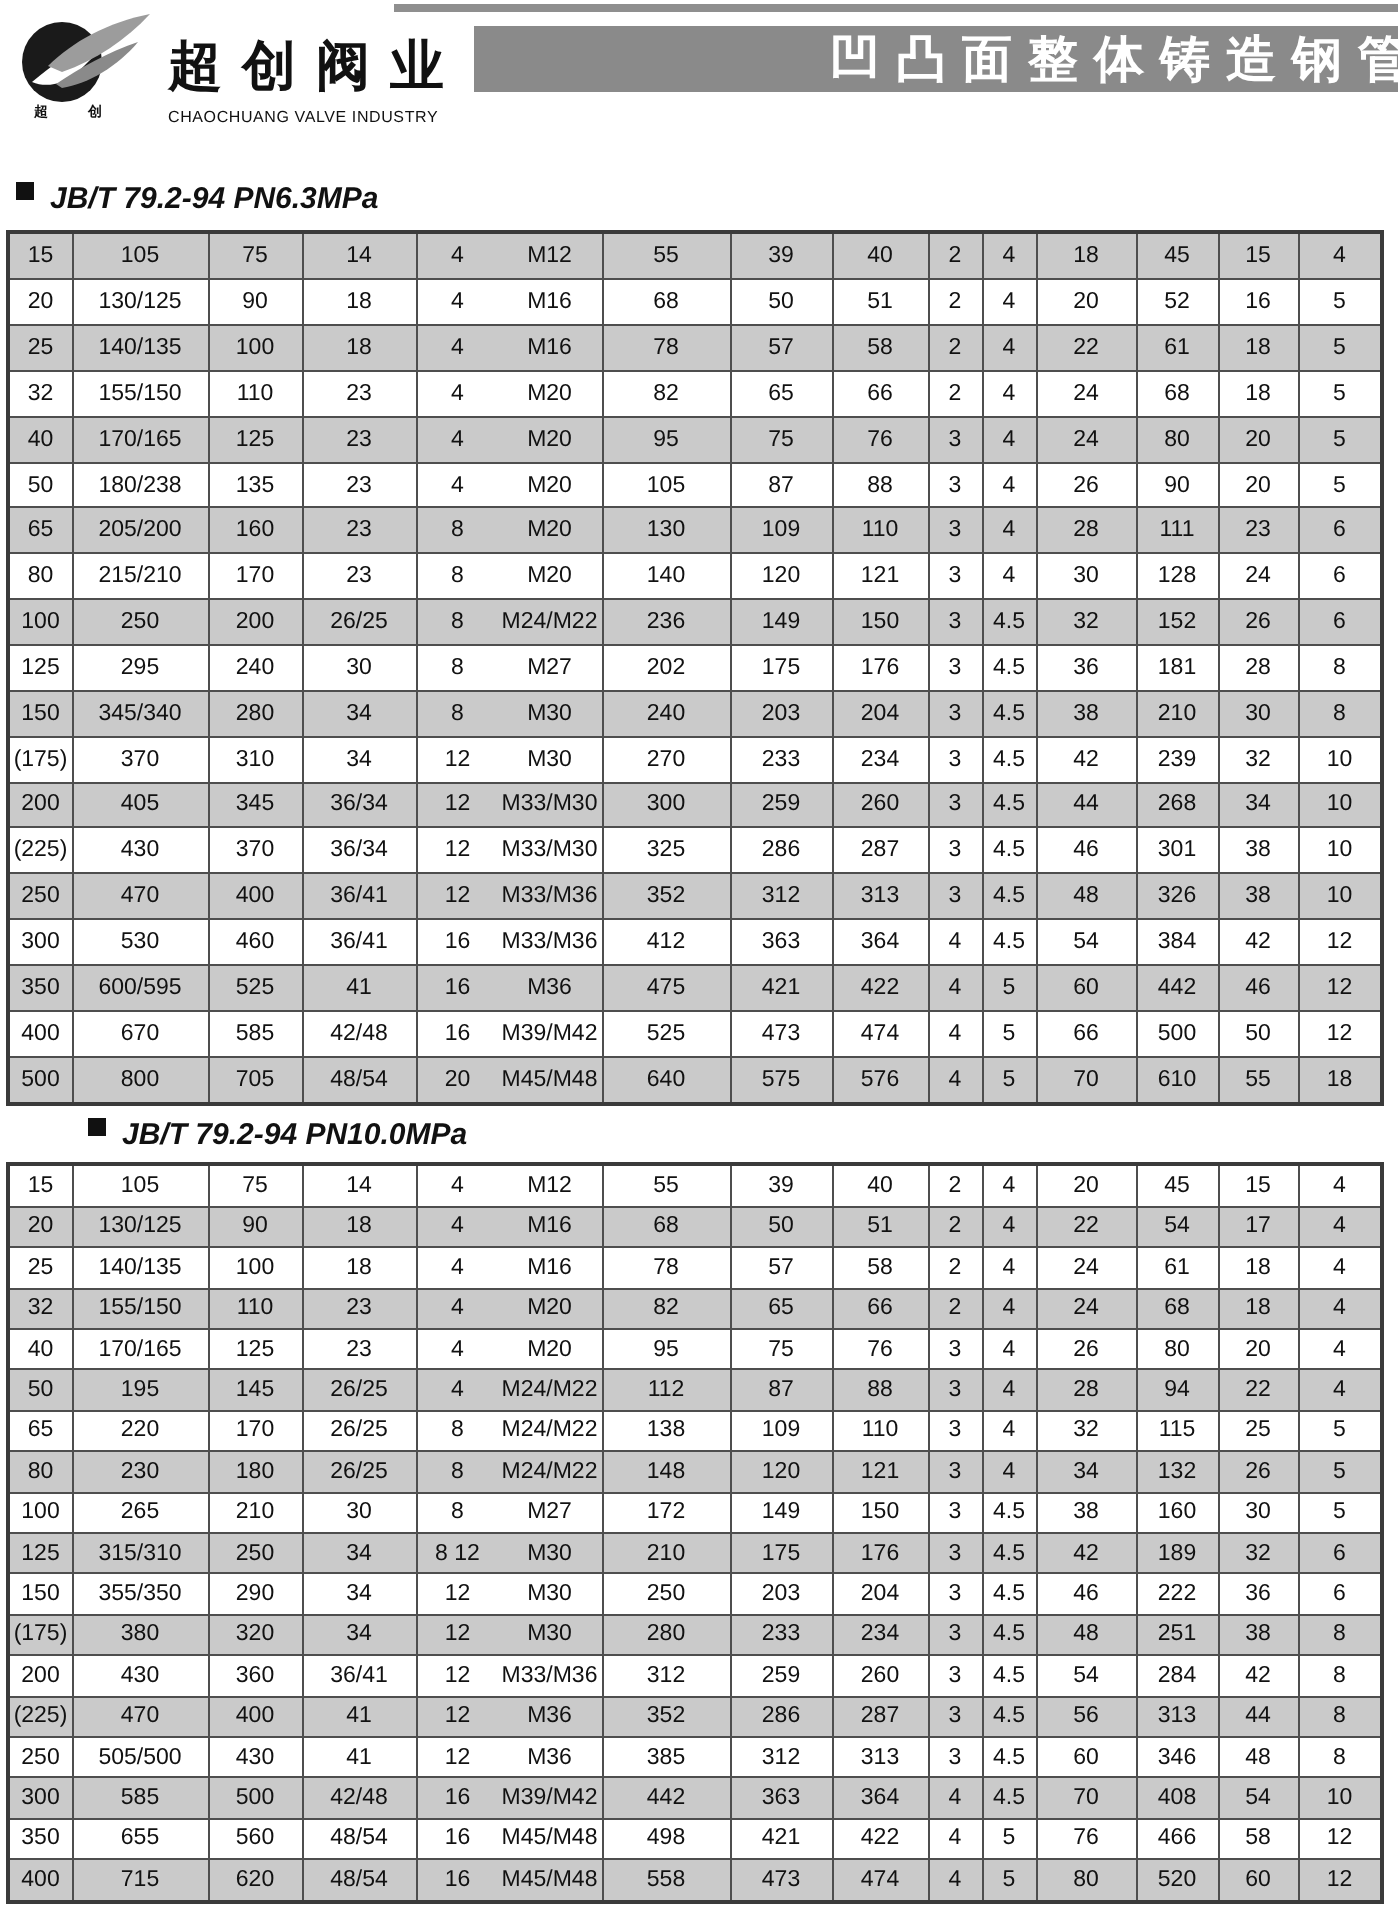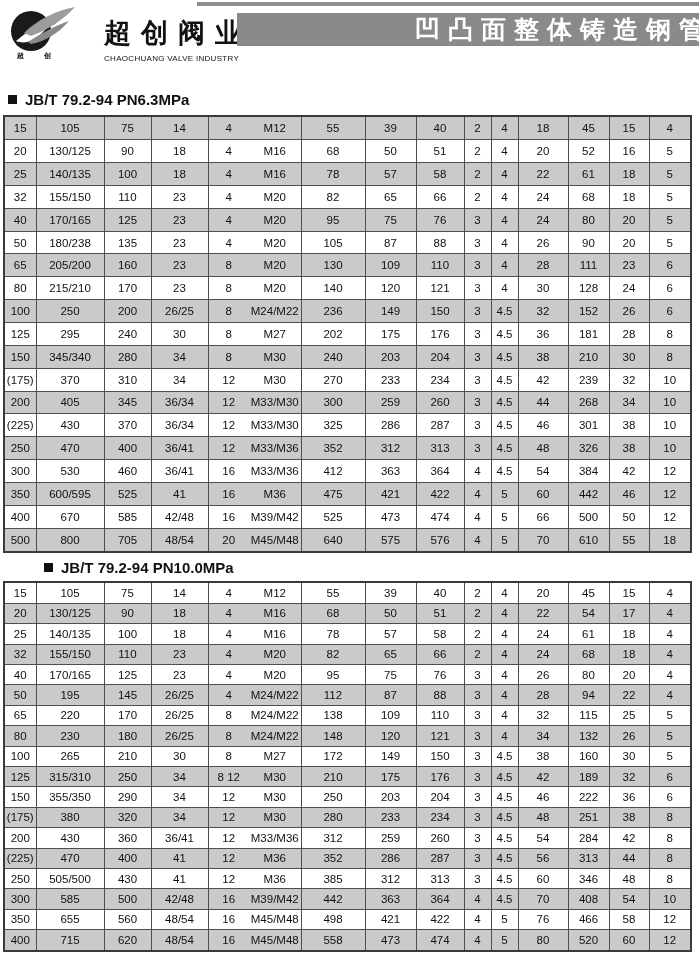--- a/index.html
+++ b/index.html
@@ -7,34 +7,34 @@
   body { font-family:"Liberation Sans", sans-serif; }
   .page {
     position:relative; width:699px; height:963px;
     background:#fff; overflow:hidden; margin:0 auto;
   }
   .topline { position:absolute; left:197px; top:2px; width:502px; height:4px; background:#8f8f8f; }
 
   .logo-wrap { position:absolute; left:8px; top:5px; display:flex; align-items:flex-start; }
   .logo-mark { position:relative; width:72px; height:58px; }
   .logo-caption { position:absolute; left:9px; top:46px; font-size:7px; font-weight:bold; letter-spacing:9px; color:#111; white-space:nowrap; }
-  .logo-text { margin-left:24px; padding-top:10px; }
+  .logo-text { margin-left:4px; padding-top:10px; }
   .company-cn { font-size:27px; font-weight:bold; letter-spacing:10px; color:#111; white-space:nowrap; }
   .company-en { font-size:8px; font-weight:normal; letter-spacing:0.3px; color:#111; margin-top:3px; white-space:nowrap; }
 
   .banner {
     position:absolute; left:237px; top:13px; width:541px; height:33px;
     background:#8a8a8a; display:flex; align-items:center; justify-content:flex-end;
   }
   .banner span {
     color:#fff; font-weight:bold; font-size:25px; letter-spacing:8px;
     white-space:nowrap; text-indent:8px;
   }
 
-  .sec-title { position:absolute; left:8px; display:flex; align-items:center; font-weight:bold; font-size:15px; color:#111; white-space:nowrap; }
+  .sec-title { position:absolute; left:8px; display:flex; align-items:flex-start; font-weight:bold; font-size:15px; color:#111; white-space:nowrap;font-style:italic; }
   .sec-title .bullet { width:9px; height:9px; background:#111; display:inline-block; margin-right:8px; flex:0 0 auto; }
   .sec1 { top:91px; }
   .sec2 { top:559px;padding-left:36px; }
 
   table.spec {
     position:absolute; left:3px; width:687px;
     border-collapse:collapse; table-layout:fixed;
     border:2px solid #3a3a3a;
   }
   #table1 { top:115px; height:438px; }

